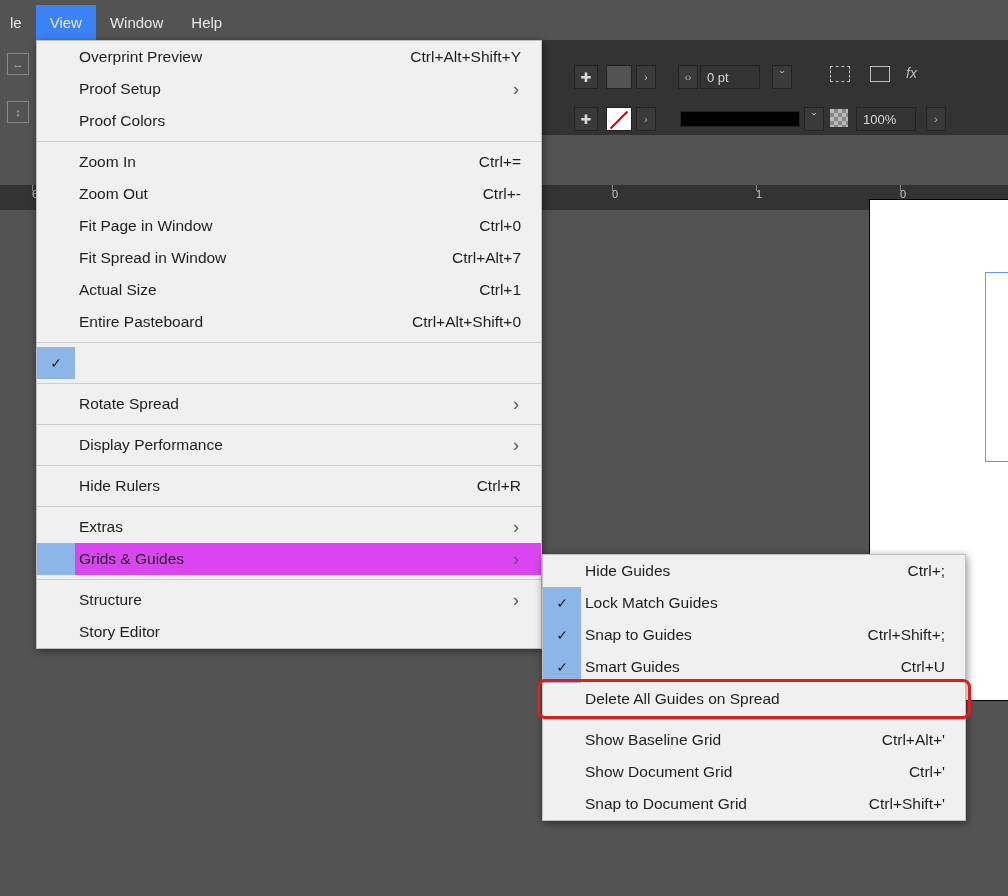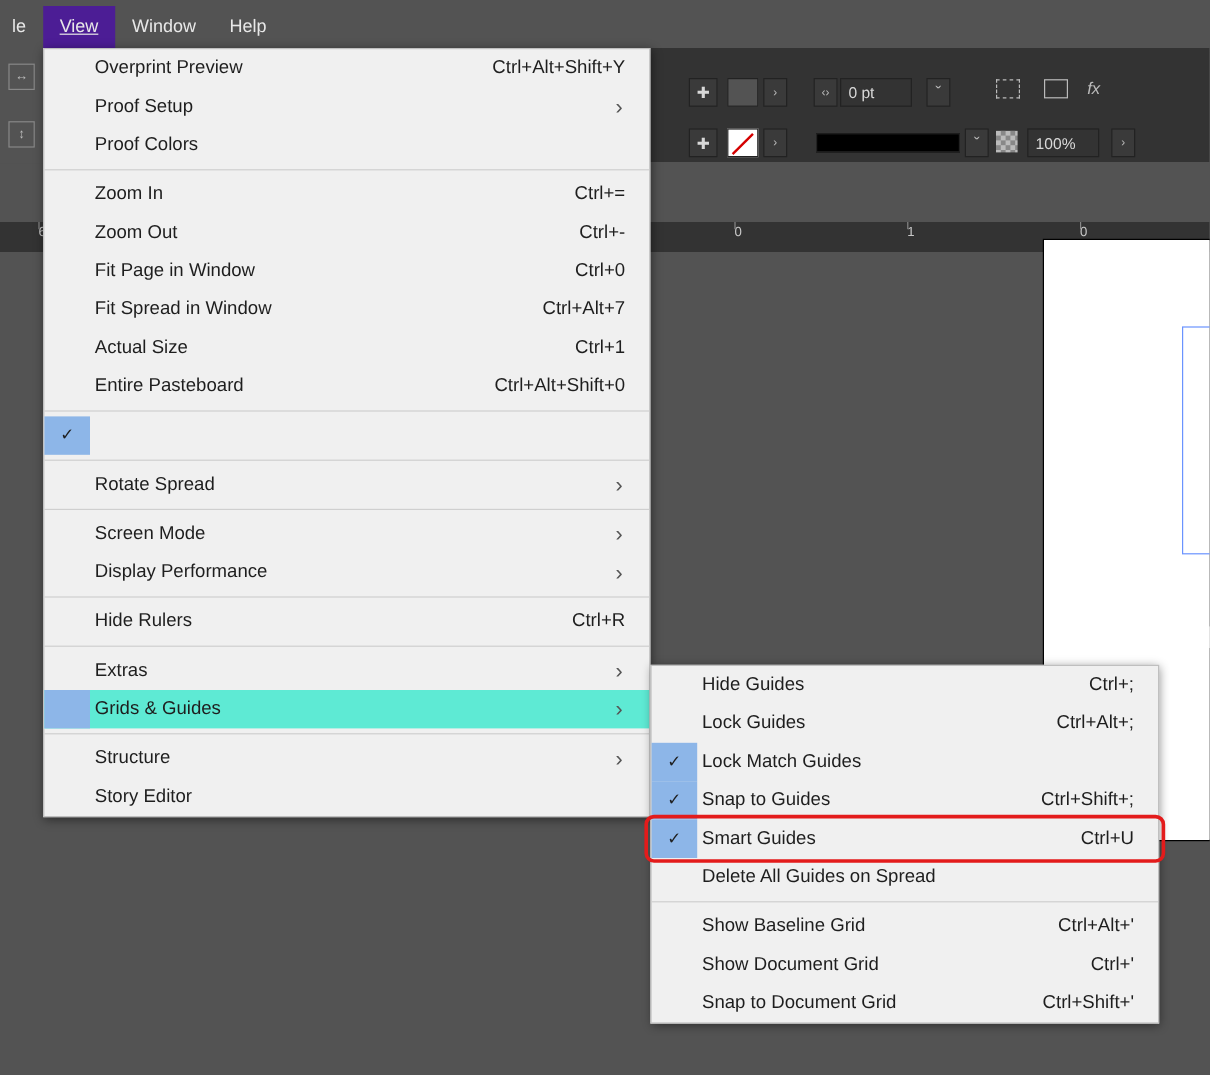--- a/index.html
+++ b/index.html
@@ -11,21 +11,21 @@
     position: relative;
     color: #d8d8d8;
   }
   
   .menubar {
     position: absolute; left:0; top:0; right:0; height:44px;
     background:#535353; display:flex; align-items:center;
     padding-left:0px; font-size:15px;text-align:right;
   }
   .menubar .mitem { padding:9px 14px; color:#e8e8e8; }
-  .menubar .mitem.active { background:#4c1d95;text-decoration:underline; }
+  .menubar .mitem.active { background:#3b82f6; }
   .menubar .mitem.partial { margin-left:-4px; }
   
   .optbar {
     position:absolute; left:0; right:0;
     background:#333333; height:95px; top:40px;
   }
   .ob-field {
     position:absolute; display:flex; align-items:center; gap:6px;
     color:#d8d8d8; font-size:13px;
   }
@@ -76,21 +76,21 @@
     display:flex; align-items:center; height:32px;
     padding:0 16px 0 0;
   }
   .menu-check { width:38px; height:32px; display:flex; align-items:center; justify-content:center; }
   .menu-check.checked { background:#8db6e8; }
   .menu-label { flex:0 0 auto; padding-left:4px; }
   .menu-spacer { flex:1 1 auto; }
   .menu-short { color:#1e1e1e; padding-right:4px; }
   .menu-arrow { width:18px; text-align:center; color:#333; font-size:13px; }
   .menu-sep { height:1px; background:#cfcfcf; margin:4px 0; }
-  .menu-row.highlight { background:#5eead4; }
+  .menu-row.highlight { background:#d946ef; }
   .menu-row.highlight .menu-check { background:#8db6e8; }
 
   
   .red-highlight {
     position:absolute; border:3px solid #e31b1b; border-radius:8px;
     pointer-events:none;
   }
 
   .chevron-right::after { content:"›"; font-size:18px; color:#555; }
   .chevron-down::after { content:"ˇ"; font-size:14px; color:#bbb;}
@@ -242,26 +242,20 @@
     <div class="menu-sep"></div>
     <div class="menu-row">
       <div class="menu-check"></div>
       <span class="menu-label">Rotate Spread</span>
       <span class="menu-spacer"></span>
       <span class="menu-arrow chevron-right"></span>
     </div>
     <div class="menu-sep"></div>
     <div class="menu-row">
       <div class="menu-check"></div>
-      <span class="menu-label">Screen Mode</span>
-      <span class="menu-spacer"></span>
-      <span class="menu-arrow chevron-right"></span>
-    </div>
-    <div class="menu-row">
-      <div class="menu-check"></div>
       <span class="menu-label">Display Performance</span>
       <span class="menu-spacer"></span>
       <span class="menu-arrow chevron-right"></span>
     </div>
     <div class="menu-sep"></div>
     <div class="menu-row">
       <div class="menu-check"></div>
       <span class="menu-label">Hide Rulers</span>
       <span class="menu-spacer"></span>
       <span class="menu-short">Ctrl+R</span>
@@ -292,26 +286,20 @@
       <span class="menu-spacer"></span>
     </div>
   </div>
 
 <div class="menu" id="grids-submenu" style="left:542px; top:554px; width:424px;">
     <div class="menu-row">
       <div class="menu-check"></div>
       <span class="menu-label">Hide Guides</span>
       <span class="menu-spacer"></span>
       <span class="menu-short">Ctrl+;</span>
-    </div>
-    <div class="menu-row">
-      <div class="menu-check"></div>
-      <span class="menu-label">Lock Guides</span>
-      <span class="menu-spacer"></span>
-      <span class="menu-short">Ctrl+Alt+;</span>
     </div>
     <div class="menu-row">
       <div class="menu-check checked">
         <span class="checkmark"></span>
       </div>
       <span class="menu-label">Lock Match Guides</span>
       <span class="menu-spacer"></span>
     </div>
     <div class="menu-row">
       <div class="menu-check checked">

